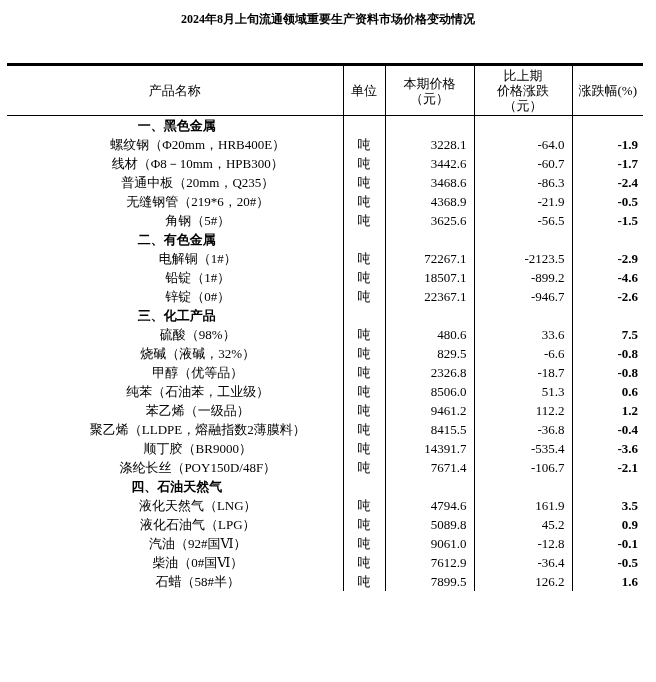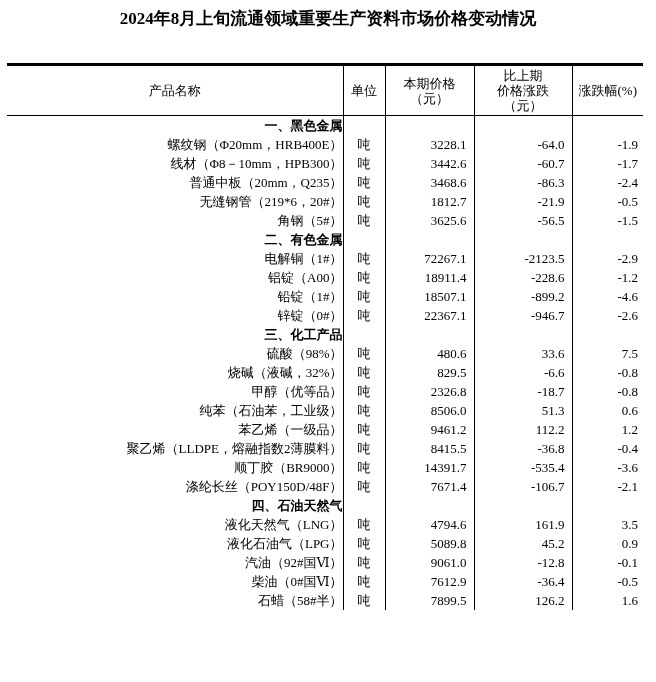--- a/index.html
+++ b/index.html
@@ -13,21 +13,21 @@
     overflow: hidden;
     position: relative;
     color: #000;
     font-family: "Liberation Serif", "DejaVu Serif", serif;
   }
   .page-title {
     margin: 0;
     padding-top: 7px;
     width: 656px;
     text-align: center;
-    font-size: 17px;
+    font-size: 12px;
     font-weight: bold;
     line-height: 24px;
     font-family: "Liberation Serif", "DejaVu Serif", serif;
   }
   table.price-table {
     position: absolute;
     left: 7px;
     top: 63px;
     width: 636px;
     border-collapse: collapse;
@@ -55,28 +55,28 @@
 
   tbody td {
     font-size: 13px;
     height: 19px;
     line-height: 19px;
     padding: 0;
     white-space: nowrap;
     overflow: hidden;
     vertical-align: middle;
   }
-  td.name-cell { text-align: right; padding-left: 46px; }
+  td.name-cell { text-align: center; padding-left: 46px; }
   tr.section-row td.name-cell {
     font-weight: bold;
     padding-left: 4px;
   }
   td.unit-cell { text-align: center; }
   td.num-cell  { text-align: right; padding-right: 7px; }
-  td.pct-cell  { padding-right: 5px; }
+  td.pct-cell  { padding-right: 5px; font-weight: bold; }
 </style>
 </head>
 <body>
 
 <h1 class="page-title">2024年8月上旬流通领域重要生产资料市场价格变动情况</h1>
 
 <table class="price-table">
   <colgroup>
     <col class="c-name">
     <col class="c-unit">
@@ -121,21 +121,21 @@
       <tr>
     <td class="name-cell">普通中板（20mm，Q235）</td>
     <td class="unit-cell col-sep">吨</td>
     <td class="num-cell col-sep">3468.6</td>
     <td class="num-cell col-sep">-86.3</td>
     <td class="num-cell pct-cell col-sep">-2.4</td>
   </tr>
       <tr>
     <td class="name-cell">无缝钢管（219*6，20#）</td>
     <td class="unit-cell col-sep">吨</td>
-    <td class="num-cell col-sep">1812.7</td>
+    <td class="num-cell col-sep">4368.9</td>
     <td class="num-cell col-sep">-21.9</td>
     <td class="num-cell pct-cell col-sep">-0.5</td>
   </tr>
       <tr>
     <td class="name-cell">角钢（5#）</td>
     <td class="unit-cell col-sep">吨</td>
     <td class="num-cell col-sep">3625.6</td>
     <td class="num-cell col-sep">-56.5</td>
     <td class="num-cell pct-cell col-sep">-1.5</td>
   </tr>
@@ -147,27 +147,20 @@
     <td class="num-cell pct-cell col-sep"></td>
   </tr>
       <tr>
     <td class="name-cell">电解铜（1#）</td>
     <td class="unit-cell col-sep">吨</td>
     <td class="num-cell col-sep">72267.1</td>
     <td class="num-cell col-sep">-2123.5</td>
     <td class="num-cell pct-cell col-sep">-2.9</td>
   </tr>
       <tr>
-    <td class="name-cell">铝锭（A00）</td>
-    <td class="unit-cell col-sep">吨</td>
-    <td class="num-cell col-sep">18911.4</td>
-    <td class="num-cell col-sep">-228.6</td>
-    <td class="num-cell pct-cell col-sep">-1.2</td>
-  </tr>
-      <tr>
     <td class="name-cell">铅锭（1#）</td>
     <td class="unit-cell col-sep">吨</td>
     <td class="num-cell col-sep">18507.1</td>
     <td class="num-cell col-sep">-899.2</td>
     <td class="num-cell pct-cell col-sep">-4.6</td>
   </tr>
       <tr>
     <td class="name-cell">锌锭（0#）</td>
     <td class="unit-cell col-sep">吨</td>
     <td class="num-cell col-sep">22367.1</td>

